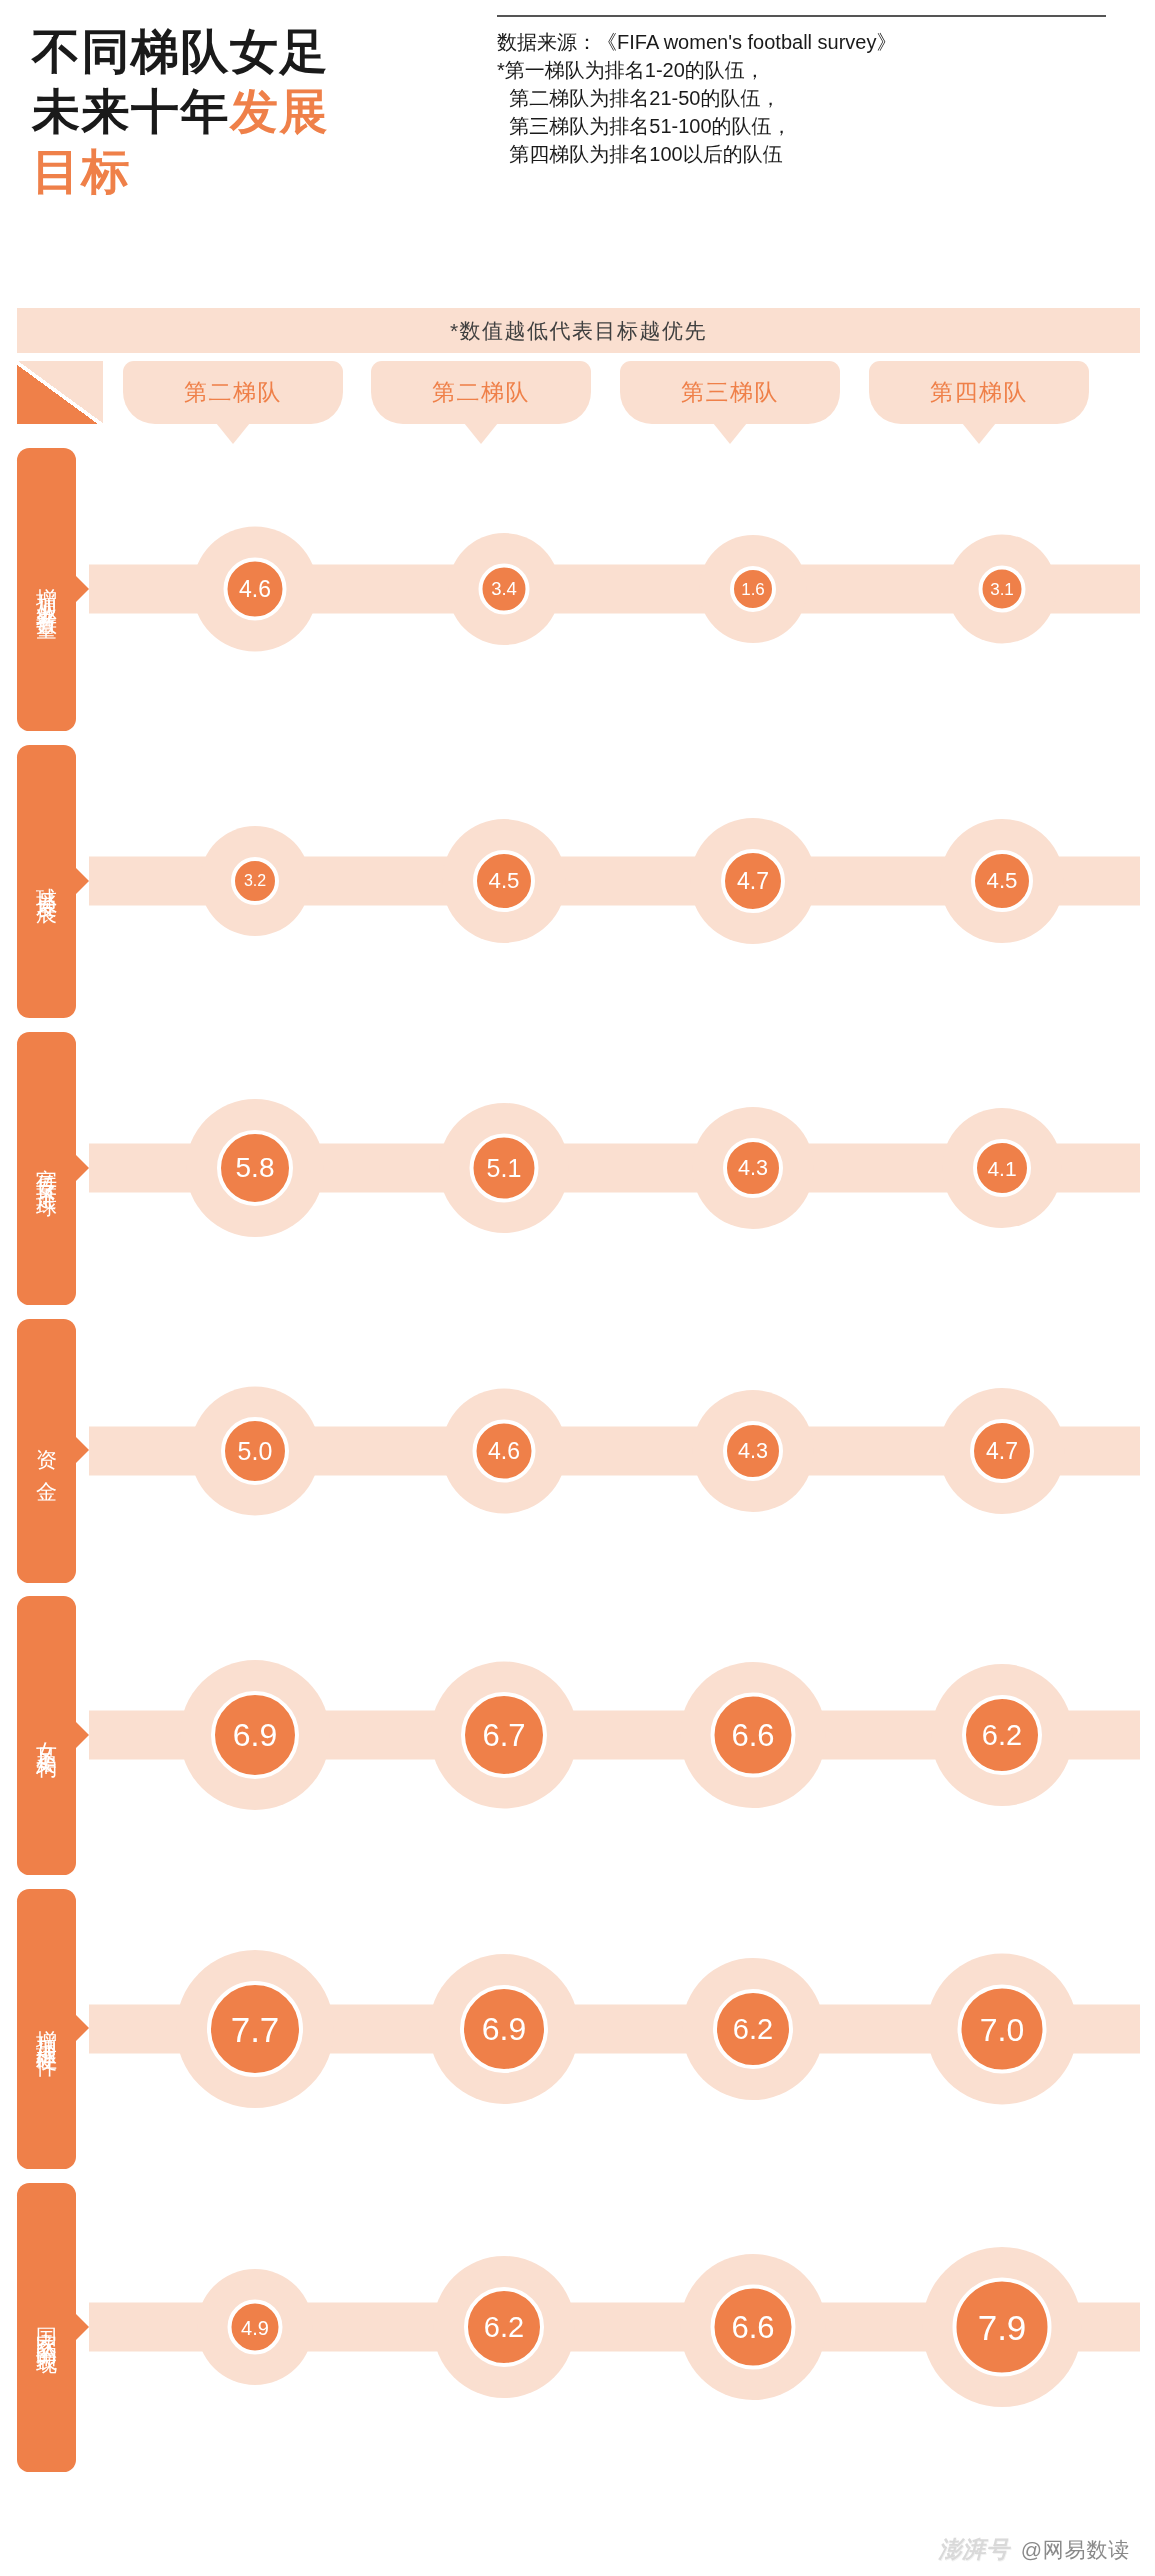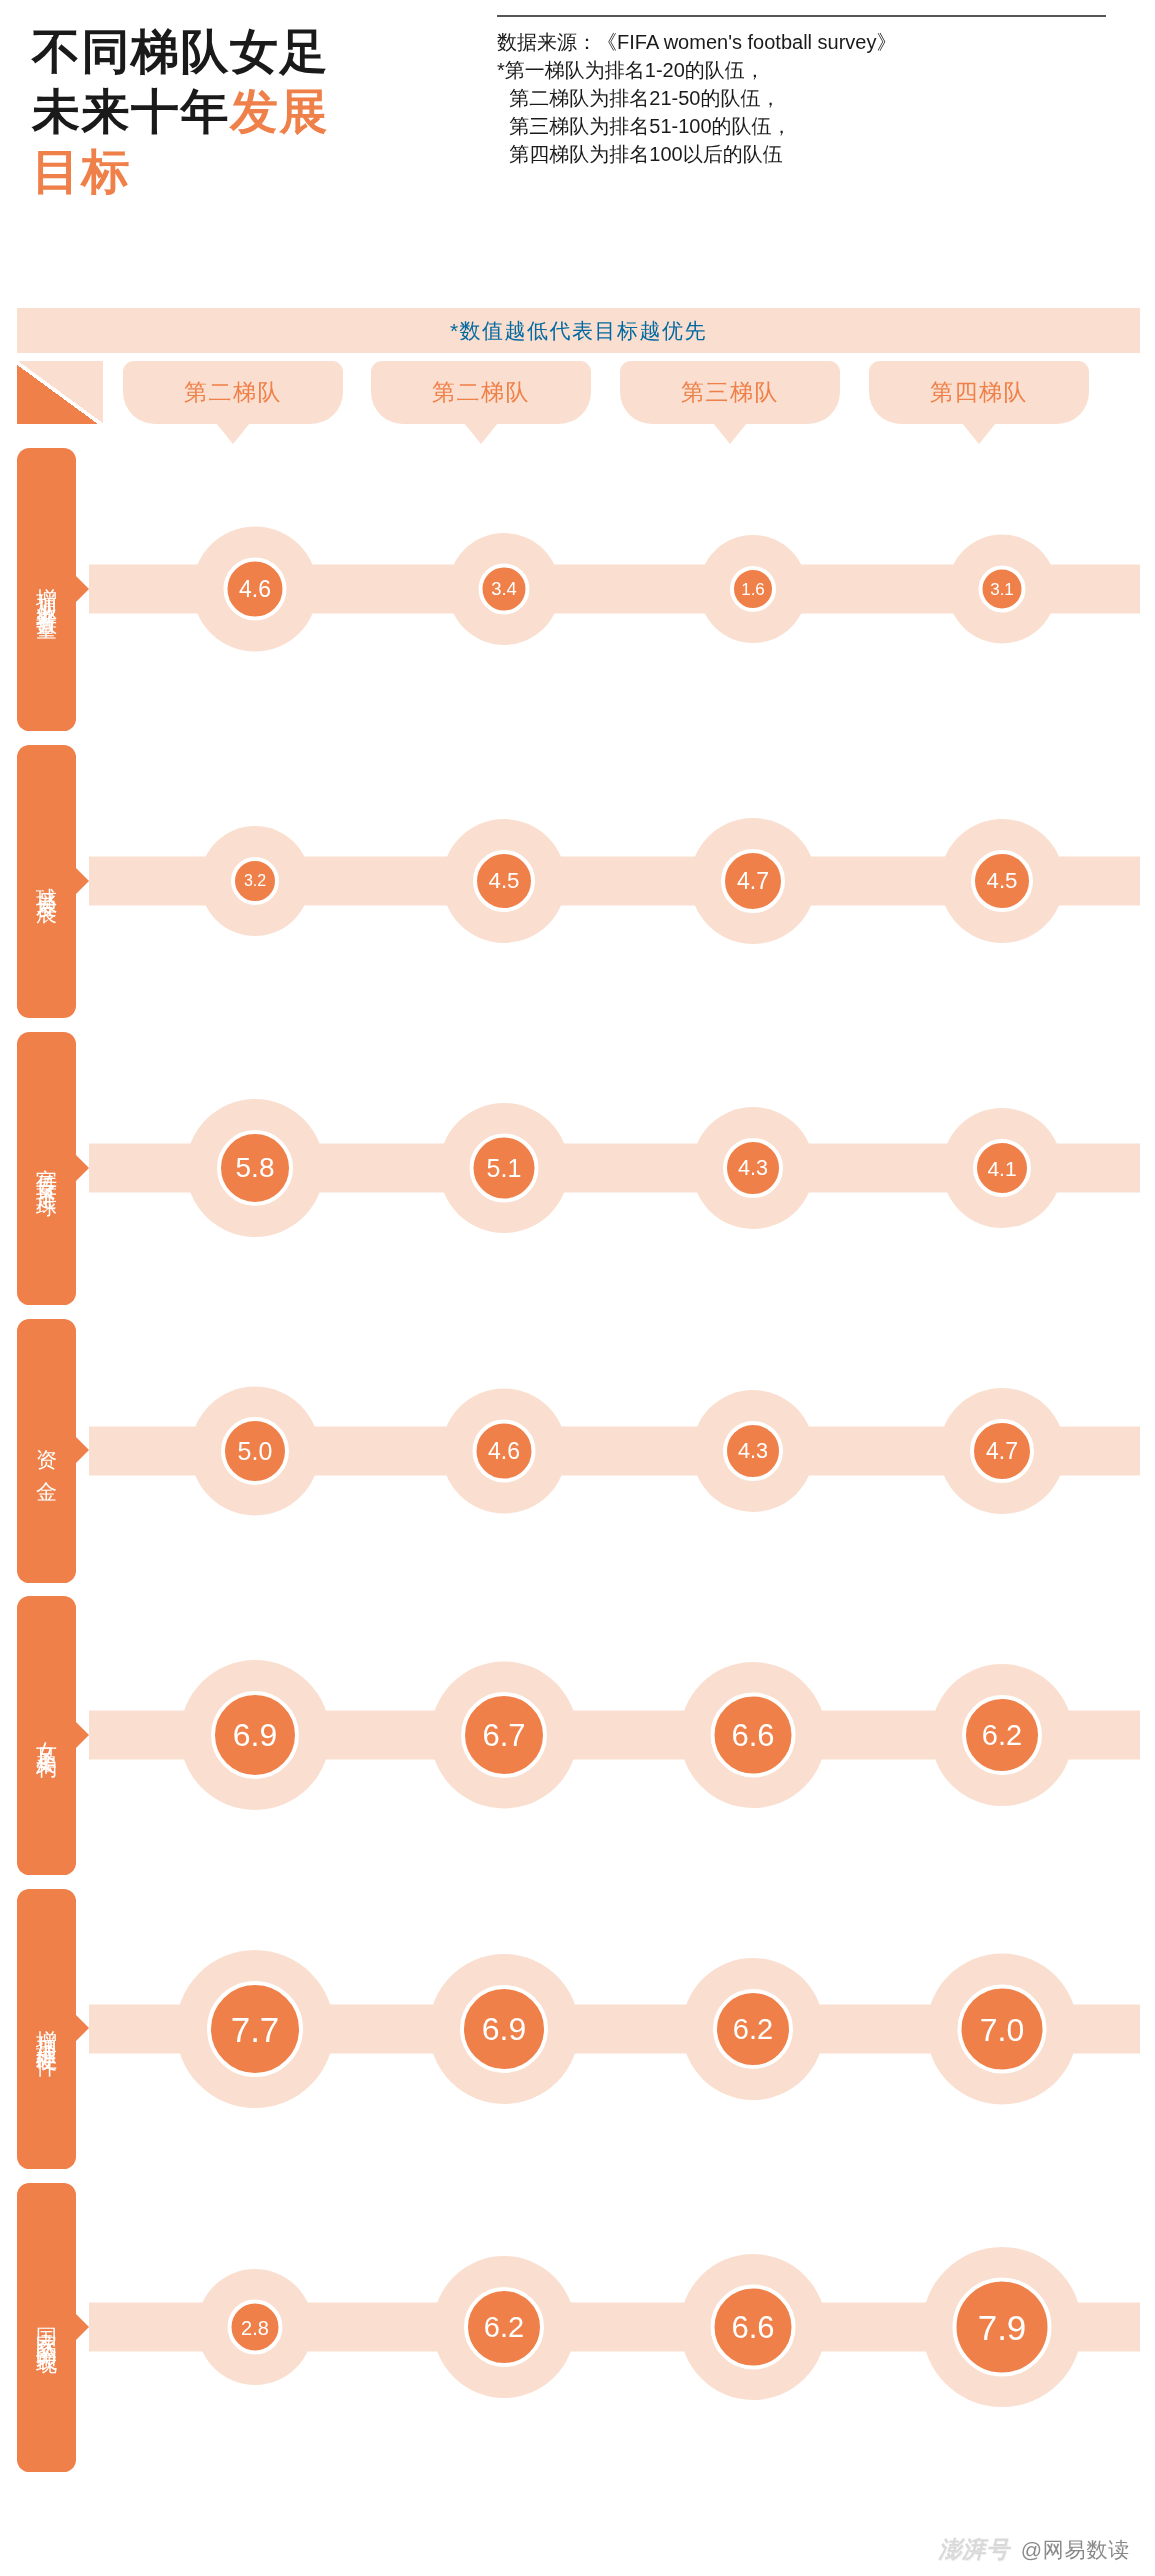--- a/index.html
+++ b/index.html
@@ -45,21 +45,21 @@
     font-size:20px; line-height:28px; color:#1a1a1a;
     white-space:nowrap; letter-spacing:0px;
   }
   .src-indent { padding-left:12.3px; }
 
   
   .note-banner {
     position:absolute; left:17px; top:308px; width:1123px; height:45px;
     background:#fadfd0; display:flex; align-items:center; justify-content:center;
   }
-  .note-banner span { font-size:21px; color:#0369a1; letter-spacing:1.5px; }
+  .note-banner span { font-size:21px; color:#404040; letter-spacing:1.5px; }
 
   
   .col-header { position:absolute; left:17px; top:361px; width:1123px; height:69px; }
   .corner-cell {
     position:absolute; left:0; top:0; width:86px; height:63px;
     background:#fadfd0;
   }
   .corner-tri {
     position:absolute; left:0; top:0; width:86px; height:63px;
     background:linear-gradient(to bottom left, transparent 49.4%, #ffffff 49.4%, #ffffff 53%, #ef8049 53%);
@@ -321,21 +321,21 @@
       </div>
     </div>
     <div class="row" style="height: 303px;">
       <div class="row-label" style="height: 289px; top: 7px;">
         <span class="row-label-txt">国家队的表现</span>
       </div>
       <div class="track">
         <div class="connector" style="left: 0px; width: 1051px; top: 151px;"></div>
         <div class="bead" style="height: 116px; width: 116px; left: 166px; top: 151px;"></div>
         <div class="value-circle" style="height: 55px; width: 55px; left: 166px; top: 151px;">
-          <span style="font-size: 20px;">2.8</span>
+          <span style="font-size: 20px;">4.9</span>
         </div>
         <div class="bead" style="height: 142px; width: 142px; left: 415px; top: 151px;"></div>
         <div class="value-circle" style="height: 80px; width: 80px; left: 415px; top: 151px;">
           <span style="font-size: 29px;">6.2</span>
         </div>
         <div class="bead" style="height: 146px; width: 146px; left: 664px; top: 151px;"></div>
         <div class="value-circle" style="height: 85px; width: 85px; left: 664px; top: 151px;">
           <span style="font-size: 31px;">6.6</span>
         </div>
         <div class="bead" style="height: 160px; width: 160px; left: 913px; top: 151px;"></div>

